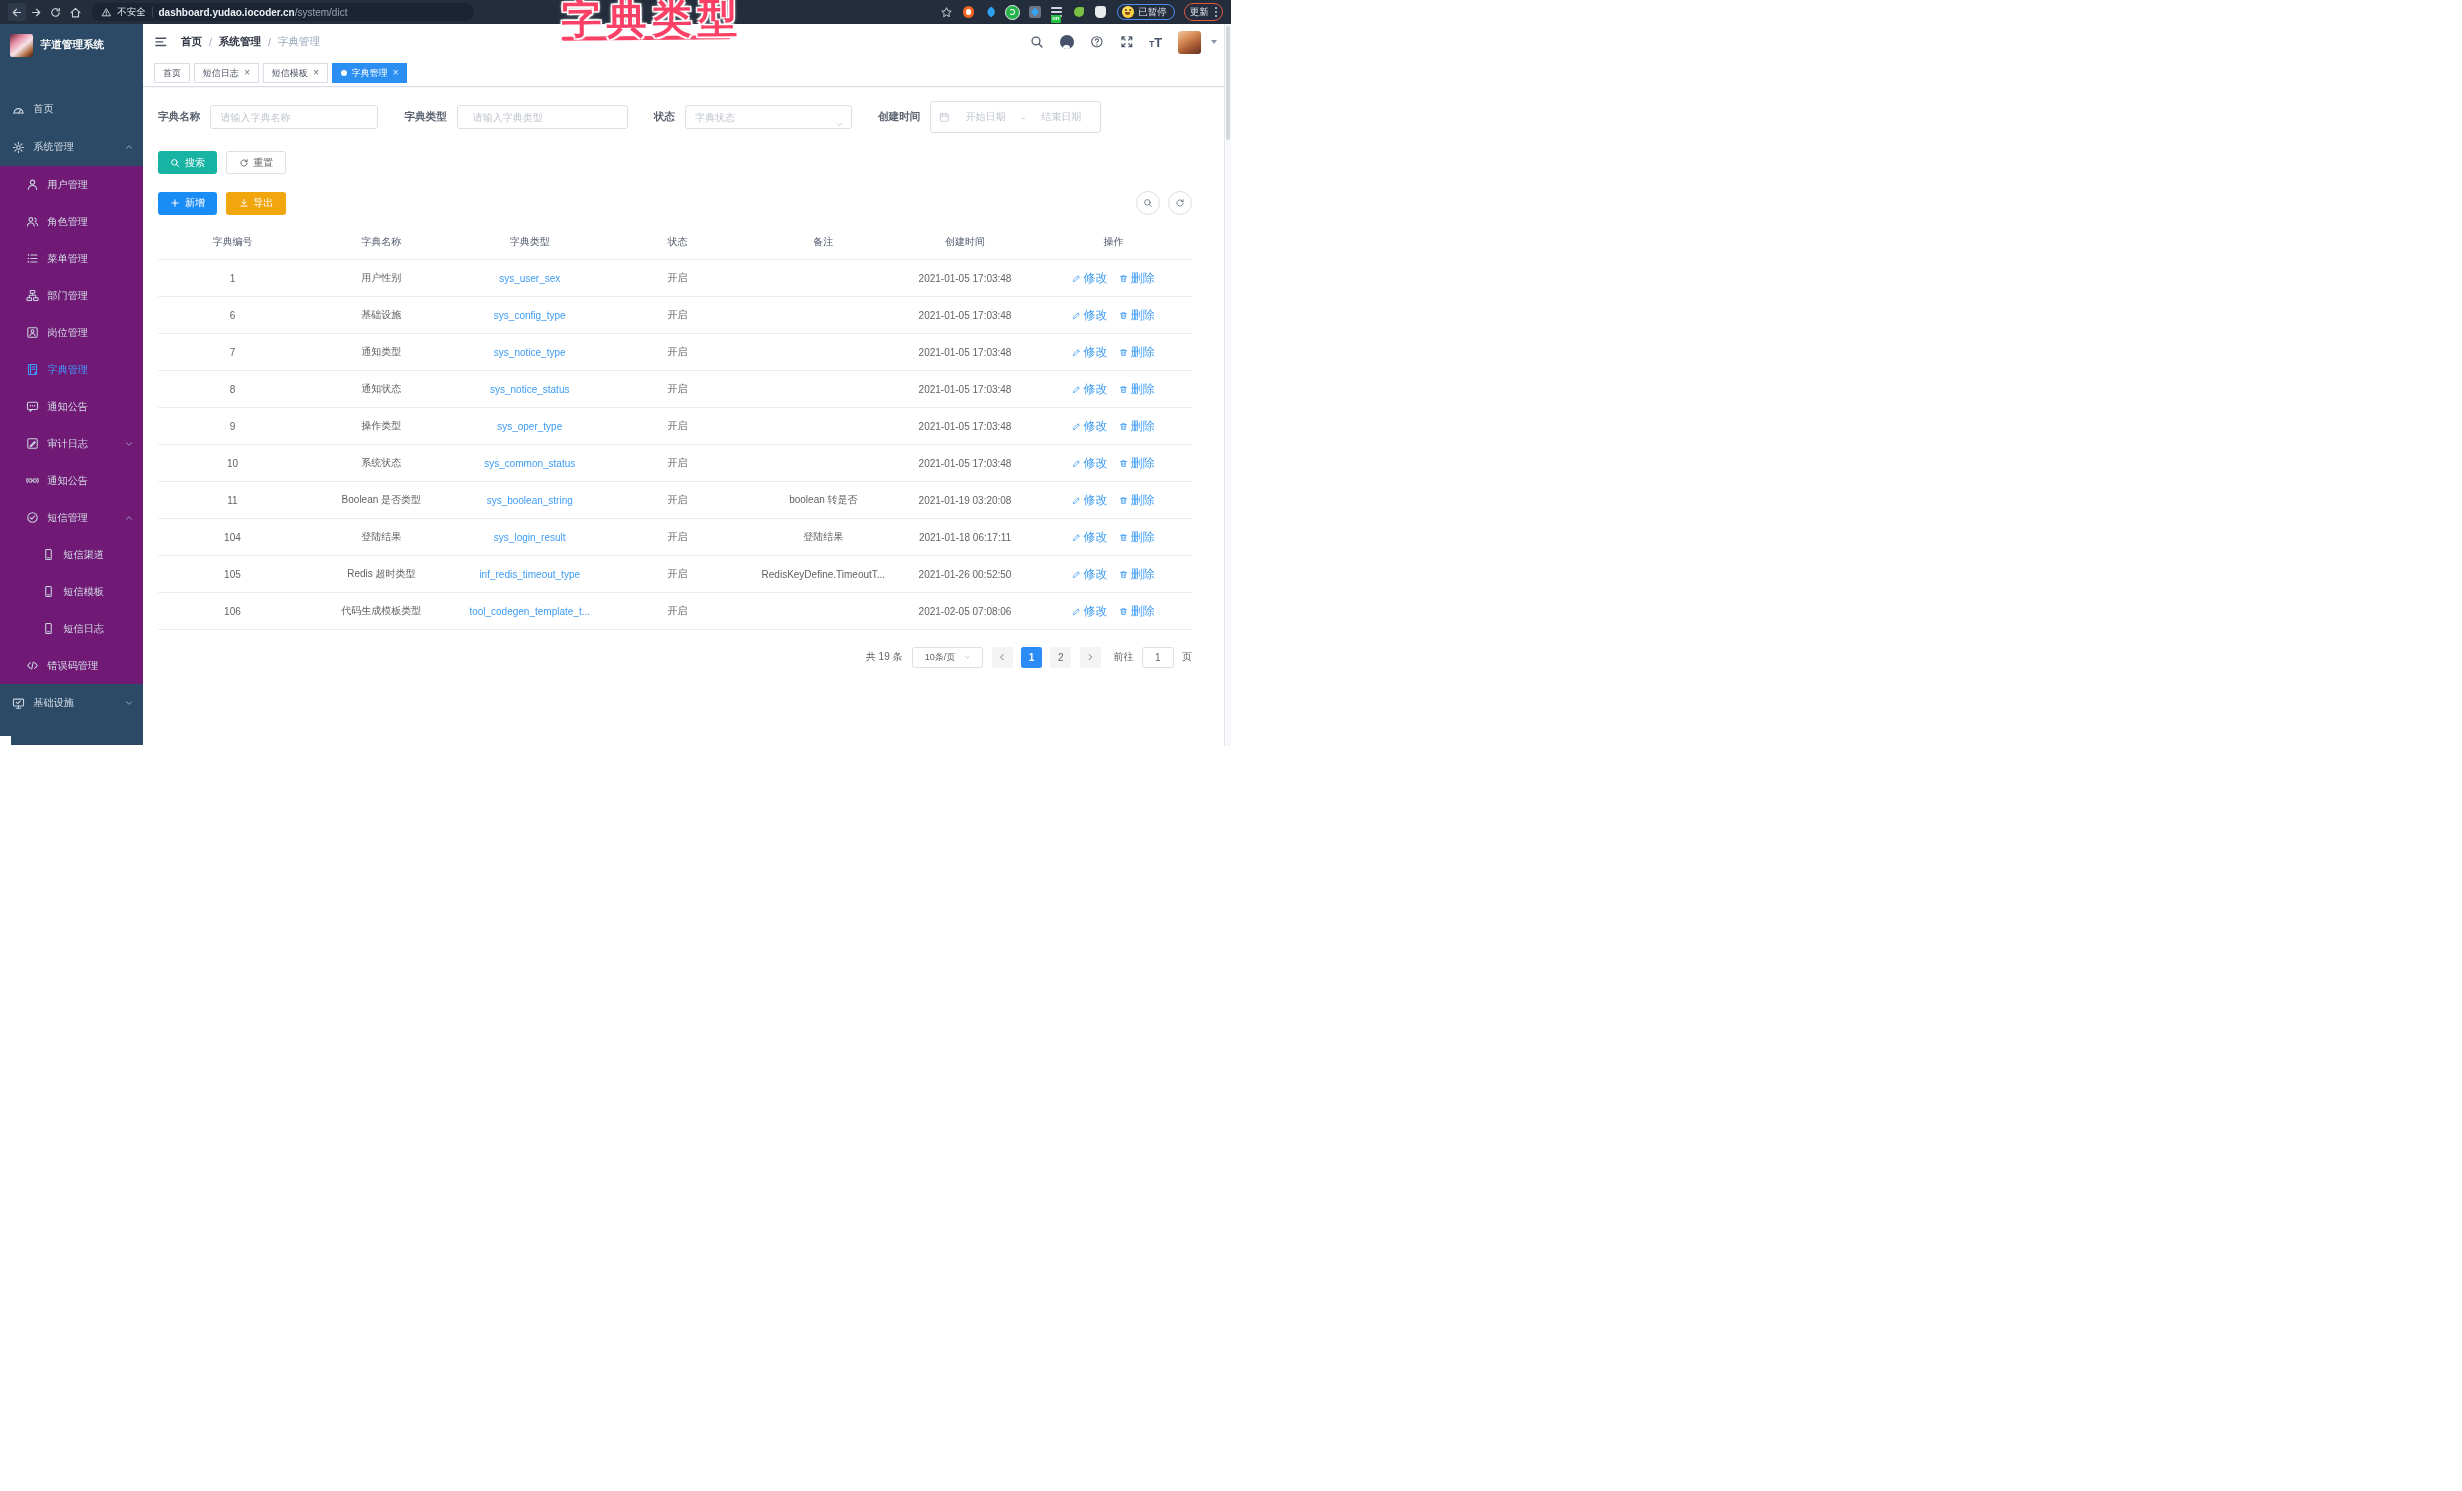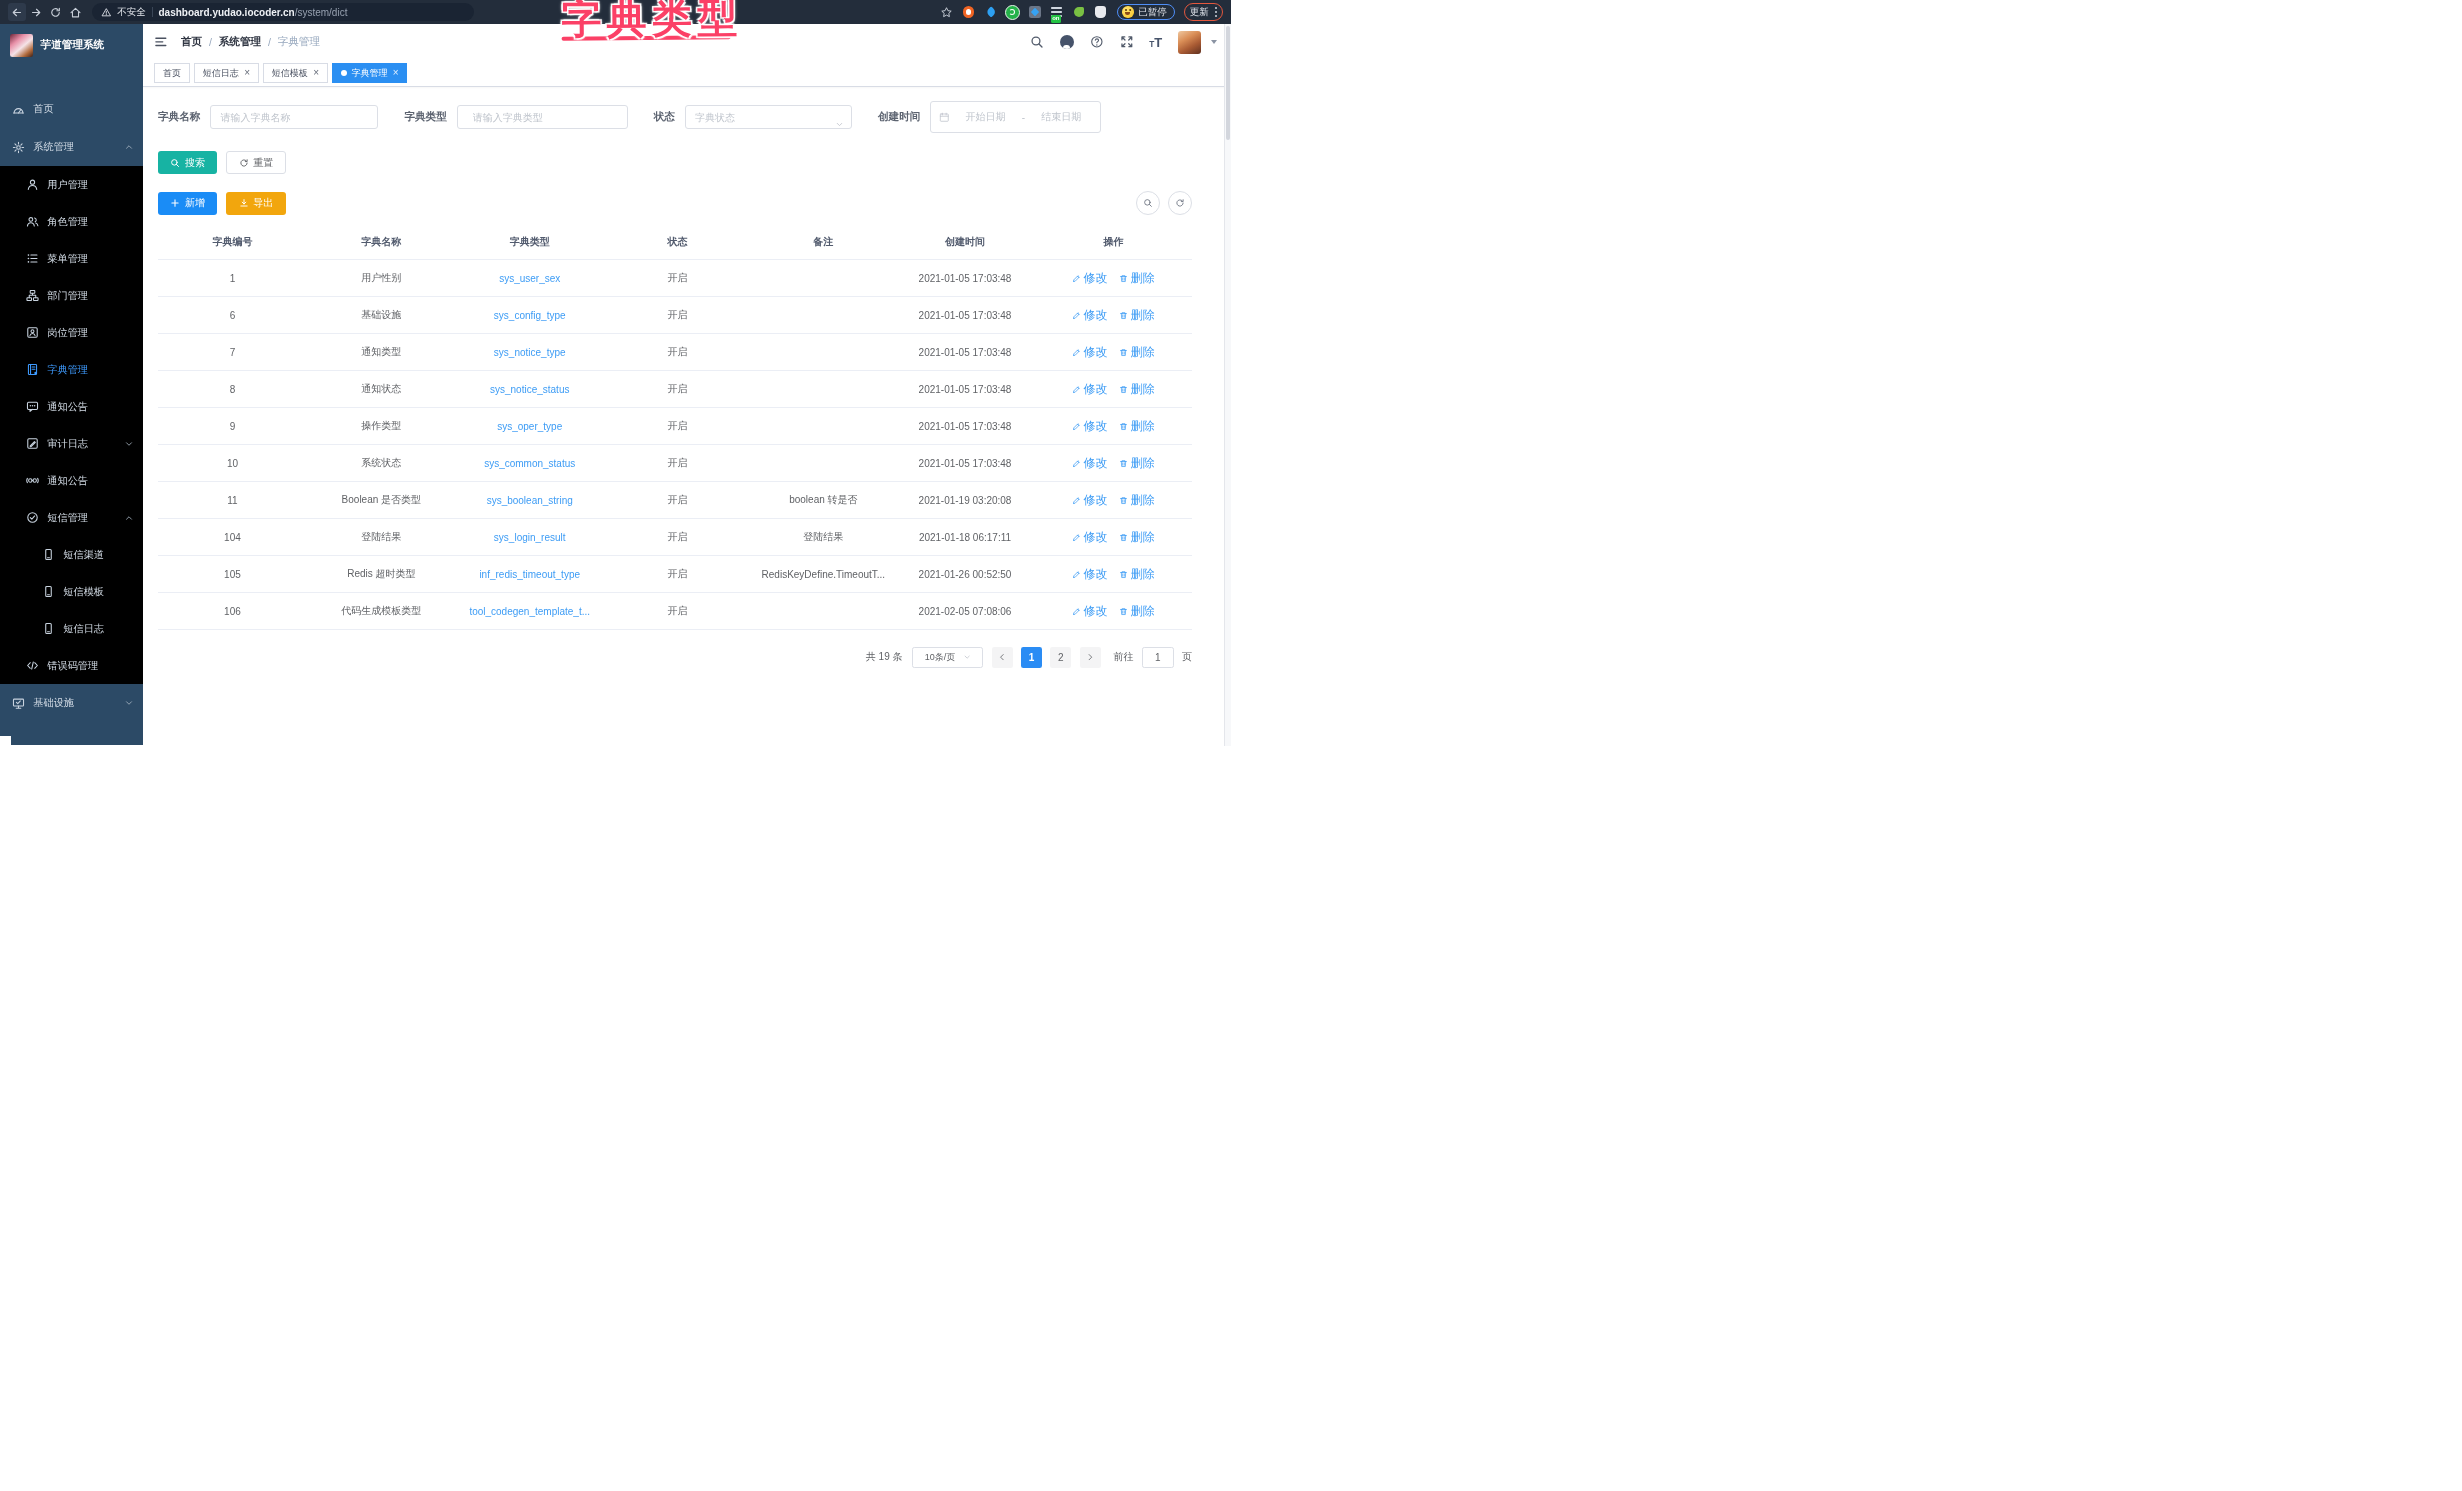--- a/index.html
+++ b/index.html
@@ -49,21 +49,21 @@
   .sidebar{width:143px;background:#2c4a66;display:flex;flex-direction:column;flex:0 0 auto;overflow:hidden;}
   .logo{height:42px;display:flex;align-items:center;gap:7.6px;padding:0 10px;box-sizing:border-box;}
   .logo-img{width:23px;height:23px;border-radius:2.3px;flex:0 0 auto;
     background:linear-gradient(140deg,#6e2438 0%,#e890a8 30%,#f5e3e8 55%,#b06a3c 80%,#3d1f16 100%);}
   .logo-title{font-size:10.6px;font-weight:700;color:#fff;white-space:nowrap;}
   .menu{flex:1;padding-top:24px;display:flex;flex-direction:column;}
   .menu-item{height:38px;display:flex;align-items:center;gap:8.3px;font-size:10.2px;color:#d3dce6;
     padding:0 9px 0 12px;box-sizing:border-box;cursor:pointer;flex:0 0 auto;}
   .menu-item .mi-icon{width:13px;height:13px;display:flex;color:#c9d4e0;flex:0 0 auto;}
   .menu-item .mi-icon svg{width:13px;height:13px;}
-  .lvl1,.lvl2{background:#000000;height:37px;}
+  .lvl1,.lvl2{background:#701a75;height:37px;}
   .lvl1{padding-left:26px;}
   .lvl2{padding-left:42px;}
   .menu-item.active,.menu-item.active .mi-icon{color:#3e9bff;}
   .chev{margin-left:auto;color:#a9b6c4;display:flex;}
   .chev svg{width:10px;height:10px;}
   .menu-filler{flex:1;background:#2c4a66;}
   .corner-box{position:absolute;left:0;bottom:0;width:11.4px;height:9px;background:#fff;z-index:6;}
 
   
   .main{flex:1;display:flex;flex-direction:column;background:#fff;min-width:0;}
@@ -117,21 +117,21 @@
   .btn-reset{background:#fff;border-color:#dcdfe6;color:#606266;}
   .btn-add{background:#1a8cf6;color:#fff;}
   .btn-export{background:#f2a60d;color:#fff;}
   .action-row{margin-top:16.7px;display:flex;gap:9px;align-items:center;}
   .row-right{margin-left:auto;display:flex;gap:7.6px;}
   .circle-btn{width:22px;height:22px;border-radius:50%;border:0.8px solid #dcdfe6;background:#fff;color:#6b7280;
     display:flex;align-items:center;justify-content:center;cursor:pointer;}
   .circle-btn svg{width:10px;height:10px;}
 
   table.dict{margin-top:9px;width:100%;border-collapse:collapse;table-layout:fixed;}
-  table.dict th{font-size:10px;color:#525b6e;font-weight:700;height:35px;border-bottom:0.8px solid #ebeef5;text-align:center;padding:0 3px;}
+  table.dict th{font-size:10px;color:#525b6e;font-weight:400;height:35px;border-bottom:0.8px solid #ebeef5;text-align:center;padding:0 3px;}
   table.dict td{font-size:10px;color:#606266;height:36px;border-bottom:0.8px solid #ebeef5;text-align:center;
     padding:0 3px;overflow:hidden;white-space:nowrap;text-overflow:ellipsis;}
   .type-link{color:#3d9cf5;cursor:pointer;}
   .op-link{color:#3d9cf5;font-size:12px;display:inline-flex;align-items:center;gap:2.3px;margin:0 6px;cursor:pointer;}
   .op-link svg{width:9px;height:9px;}
 
   .pagination{margin-top:16.7px;display:flex;align-items:center;justify-content:flex-end;gap:8.3px;font-size:10px;color:#606266;}
   .ptotal{margin-right:1.5px;}
   .psize{width:71px;height:21px;box-sizing:border-box;border:0.8px solid #dcdfe6;border-radius:2.3px;display:flex;
     align-items:center;justify-content:center;gap:7.6px;color:#606266;font-size:9px;cursor:pointer;background:#fff;}

